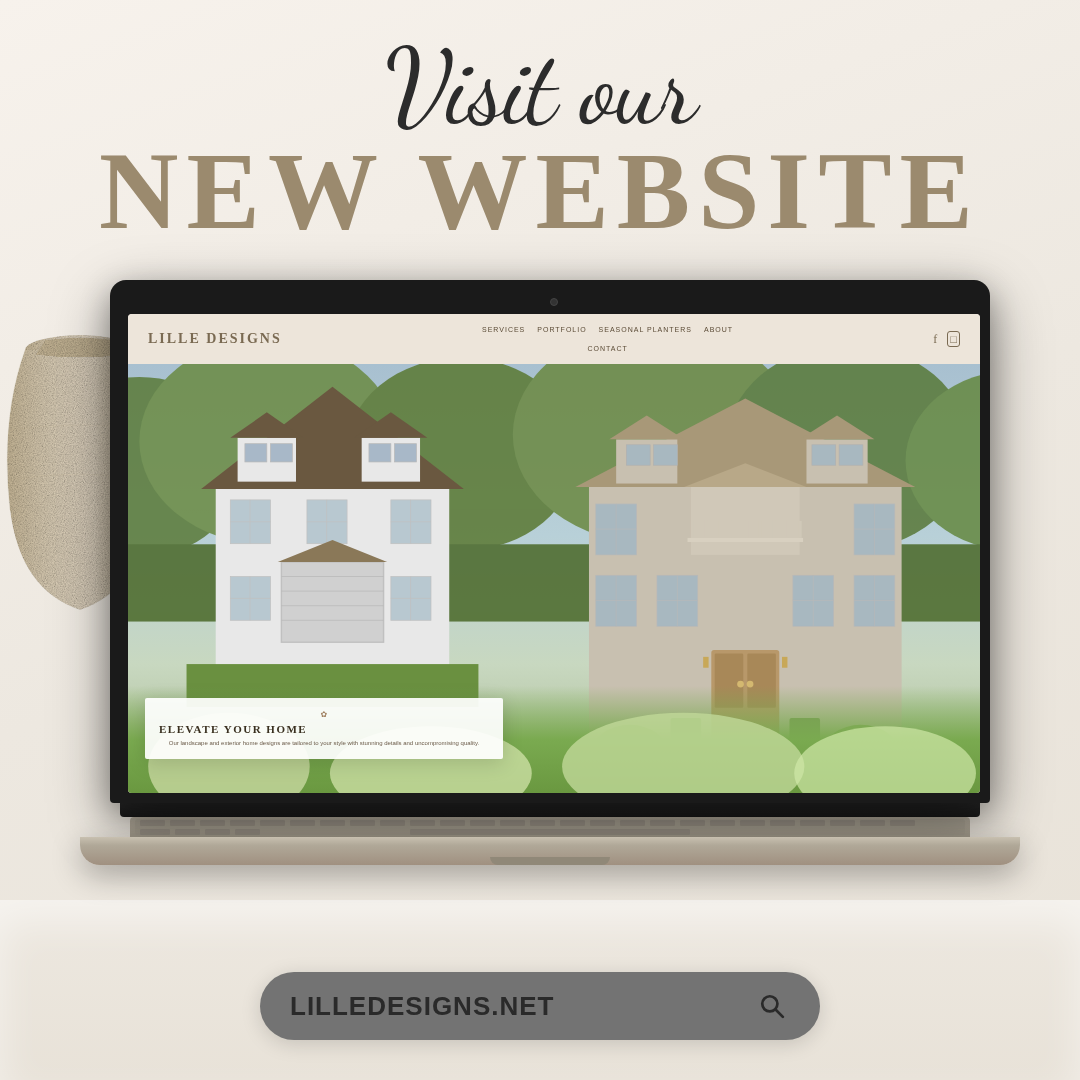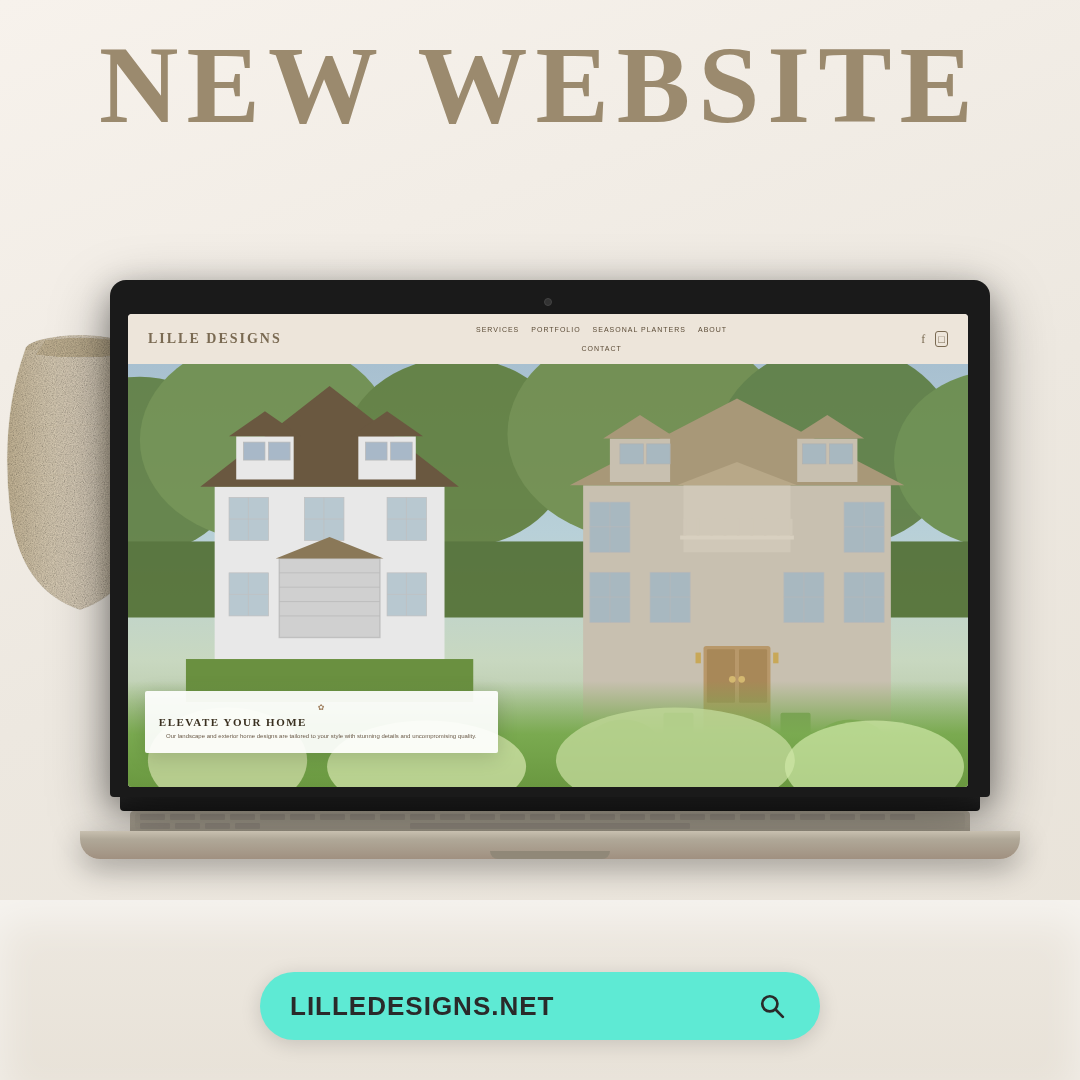--- a/index.html
+++ b/index.html
@@ -75,21 +75,21 @@
 
     .laptop {
       position: relative;
       width: 100%;
     }
 
     
     .laptop-screen-outer {
       background: #1a1a1a;
       border-radius: 16px 16px 4px 4px;
-      padding: 18px 22px 10px 18px;
+      padding: 18px 10px 10px 18px;
       position: relative;
       box-shadow: 0 20px 60px rgba(0,0,0,0.4), 0 10px 30px rgba(0,0,0,0.3);
     }
 
     .laptop-camera {
       width: 8px;
       height: 8px;
       background: #333;
       border-radius: 50%;
       margin: 0 auto 8px auto;
@@ -261,21 +261,21 @@
     .url-bar-wrapper {
       position: absolute;
       bottom: 40px;
       left: 50%;
       transform: translateX(-50%);
       z-index: 20;
       width: 560px;
     }
 
     .url-bar {
-      background: #5eead4;
+      background: #737373;
       border-radius: 40px;
       padding: 16px 30px;
       display: flex;
       align-items: center;
       justify-content: space-between;
       box-shadow: 0 4px 20px rgba(0,0,0,0.15);
     }
 
     .url-text {
       font-family: 'Arial', 'Helvetica', sans-serif;
@@ -342,20 +342,21 @@
     <path d="M 55 70 Q 30 140 40 230" stroke="#b8a880" stroke-width="0.5" fill="none" opacity="0.3"></path>
     <path d="M 165 70 Q 190 140 180 230" stroke="#b8a880" stroke-width="0.5" fill="none" opacity="0.3"></path>
     <path d="M 40 150 Q 110 140 180 150" stroke="#c8b890" stroke-width="0.5" fill="none" opacity="0.2"></path>
     <path d="M 38 200 Q 110 188 182 200" stroke="#c8b890" stroke-width="0.5" fill="none" opacity="0.2"></path>
 
     <path d="M 75 60 Q 110 55 145 60 L 155 75 Q 110 80 65 75 Z" fill="#c8b898" filter="url(#roughness)"></path>
   </svg>
 </div>
 
 <div class="title-area">
+  <span class="script-title">Visit our</span>
   <span class="serif-title">NEW WEBSITE</span>
 </div>
 
 <div class="laptop-wrapper">
   <div class="laptop">
 
     <div class="laptop-screen-outer">
       <div class="laptop-camera"></div>
 
       <div class="laptop-screen">

